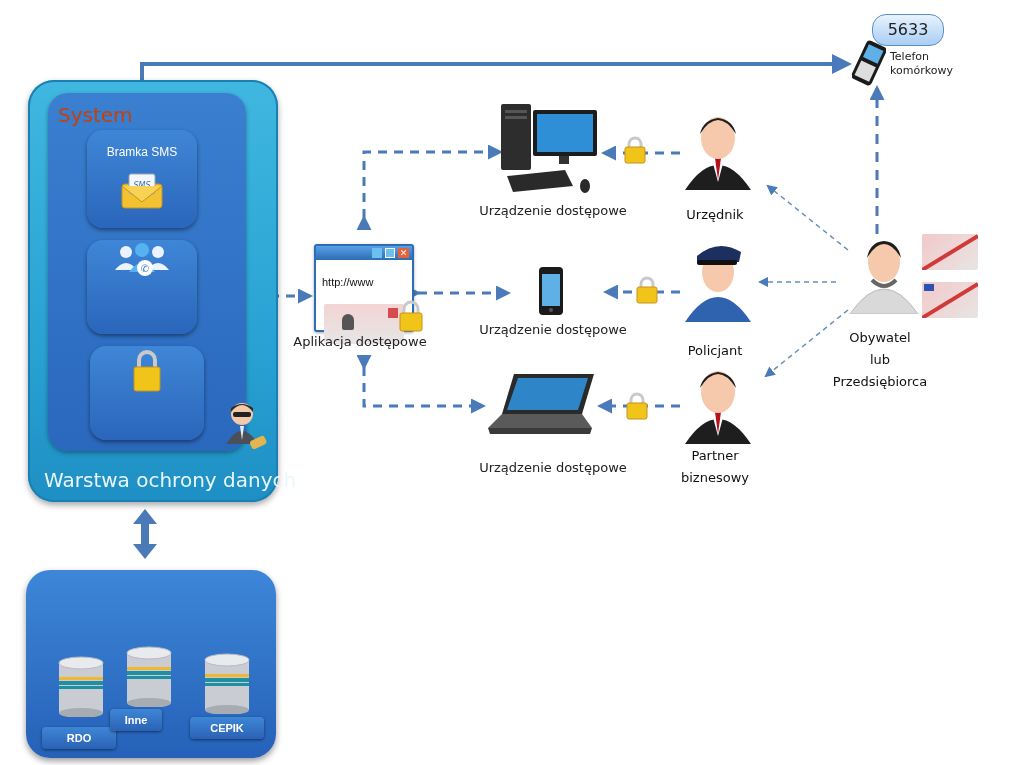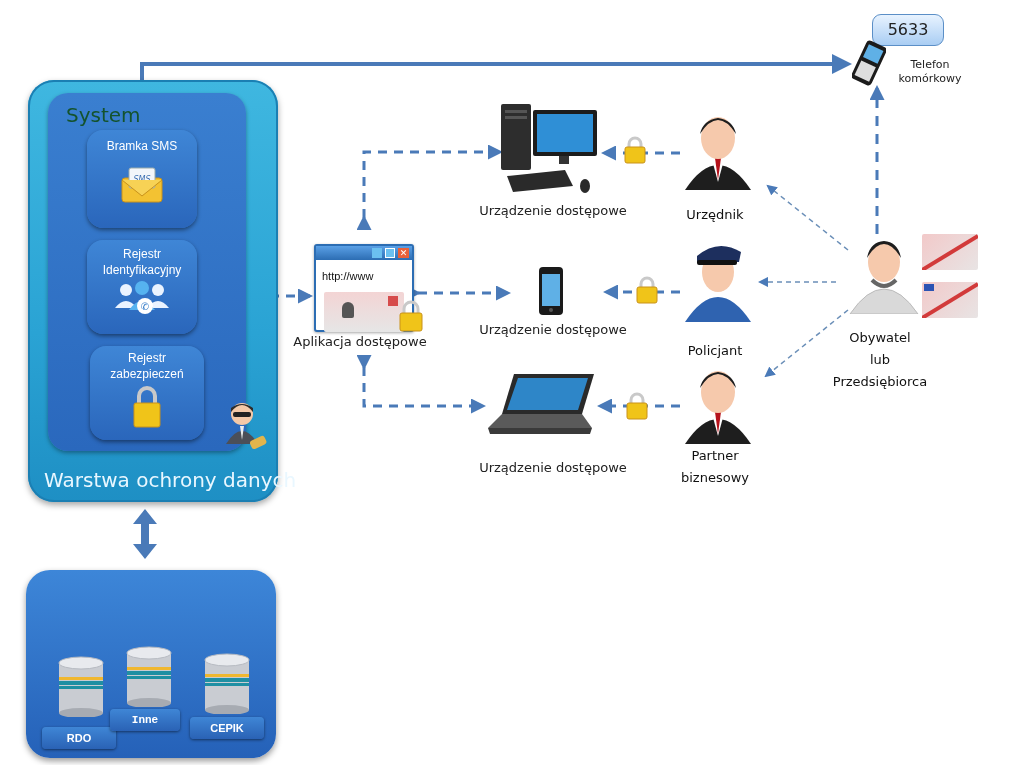--- a/index.html
+++ b/index.html
@@ -6,38 +6,38 @@
   body { width:1015px; height:765px; position:relative; overflow:hidden;
          font-family:"DejaVu Sans", sans-serif; }
   .abs { position:absolute; }
   
   .outer { left:28px; top:80px; width:250px; height:422px; border-radius:26px;
            background:linear-gradient(180deg,#3fb7e0 0%,#2aa3d4 60%,#1e8fc4 100%);
            box-shadow:0 3px 6px rgba(0,0,0,0.35), inset 0 0 0 2px #1b7fb3; }
   .inner { left:48px; top:93px; width:198px; height:358px; border-radius:20px;
            background:linear-gradient(180deg,#3a7fd0 0%,#2a68bd 100%);
            box-shadow:0 2px 4px rgba(0,0,0,0.35); }
-  .sys-title { left:58px; top:103px; font-size:20px; color:#14532d;margin-left:8px; }
+  .sys-title { left:58px; top:103px; font-size:20px; color:#c2410c; }
   .card { border-radius:16px; background:linear-gradient(180deg,#3f86d6 0%,#2a66bb 100%);
           box-shadow:0 2px 4px rgba(0,0,0,0.45); color:#fff; text-align:center;
           font-family:"Liberation Sans", sans-serif; font-size:12px; }
-  .card .lbl { margin-top:8px; line-height:16px; }
+  .card .lbl { margin-top:14px; line-height:16px; }
   .layer-title { left:44px; top:468px; font-size:20px; color:#e9f7ff;
                  font-family:"DejaVu Sans", sans-serif; }
   .srp { left:26px; top:570px; width:250px; height:188px; border-radius:24px;
          background:linear-gradient(180deg,#3d86d8 0%,#2561b8 100%);
          box-shadow:0 3px 6px rgba(0,0,0,0.4); }
   .srp-title { left:26px; top:583px; width:250px; text-align:center; color:#fff;
                font-size:19px; line-height:29px; }
   .db-tab { height:22px; border-radius:4px; background:linear-gradient(180deg,#3f86d6,#2a62b5);
             box-shadow:0 1px 3px rgba(0,0,0,0.5); color:#fff; font-size:11px;
             text-align:center; line-height:22px; font-family:"Liberation Sans", sans-serif; font-weight:bold; }
   .label { font-family:"DejaVu Sans", sans-serif; font-size:13px; color:#222; text-align:center; }
   .actor-label { font-family:"DejaVu Sans", sans-serif; font-size:13px; color:#111; text-align:center; line-height:22px; }
-  .bubble { left:872px; top:14px; width:70px; height:30px; border-radius:9px;
+  .bubble { left:872px; top:14px; width:70px; height:30px; border-radius:14px;
             background:linear-gradient(180deg,#e8f3ff,#a9cdf3); border:1px solid #5b8fc7;
             font-size:16px; color:#222; text-align:center; line-height:30px; }
 </style>
 </head>
 <body>
 
 <svg class="abs" style="left:0;top:0" width="1015" height="765">
   <defs>
     <marker id="ah" viewBox="0 0 10 10" refX="8" refY="5" markerWidth="5" markerHeight="5" orient="auto">
       <path d="M0,0 L10,5 L0,10 z" fill="#4a7ab8"></path>
@@ -82,39 +82,33 @@
   <div class="lbl">Bramka SMS</div>
   <svg width="44" height="38" viewBox="0 0 44 38" style="margin-top:12px">
     <rect x="2" y="12" width="40" height="24" rx="3" fill="#f3c232" stroke="#c9921a"></rect>
     <rect x="9" y="2" width="26" height="20" rx="2" fill="#f3f6fa" stroke="#9aa"></rect>
     <text x="22" y="16" font-size="8" fill="#3d6fb2" text-anchor="middle" font-style="italic" font-family="DejaVu Sans, sans-serif">SMS</text>
     <path d="M2,14 L22,30 L42,14" fill="#f7d255" stroke="#c9921a"></path>
   </svg>
 </div>
 
 <div class="abs card" style="left:87px;top:240px;width:110px;height:94px;">
-  <div class="lbl" style="margin-top:6px">
-    <span>Rejestr Identyfikacyjny</span>
-  </div>
   <svg width="60" height="36" viewBox="0 0 60 36" style="margin-top:2px">
     <circle cx="14" cy="10" r="6" fill="#eaf3ff"></circle>
       <path d="M3,28 Q14,14 25,28 z" fill="#eaf3ff"></path>
     <circle cx="46" cy="10" r="6" fill="#eaf3ff"></circle>
       <path d="M35,28 Q46,14 57,28 z" fill="#eaf3ff"></path>
     <circle cx="30" cy="8" r="7" fill="#56b3f0"></circle>
       <path d="M17,30 Q30,12 43,30 z" fill="#56b3f0"></path>
     <circle cx="33" cy="26" r="8" fill="#fff"></circle>
     <text x="33" y="30" font-size="10" fill="#2e78c8" text-anchor="middle" font-family="DejaVu Sans, sans-serif">✆</text>
   </svg>
 </div>
 
 <div class="abs card" style="left:90px;top:346px;width:114px;height:94px;">
-  <div class="lbl" style="margin-top:4px">
-    <span>Rejestr zabezpieczeń</span>
-  </div>
   <svg width="32" height="44" viewBox="0 0 32 44" style="margin-top:2px">
     <path d="M8,20 V12 A8,8 0 0 1 24,12 V20" fill="none" stroke="#c9c9c9" stroke-width="4"></path>
     <rect x="3" y="19" width="26" height="24" rx="2" fill="#f0c419" stroke="#c9921a"></rect>
   </svg>
 </div>
 
 <div class="abs" style="left:222px;top:400px;">
   <svg width="46" height="56" viewBox="0 0 46 56">
     <circle cx="20" cy="14" r="11" fill="#f4c9a8"></circle>
     <path d="M9,12 Q20,-2 31,12 L31,8 Q20,0 9,8 z" fill="#2c2c2c"></path>
@@ -150,30 +144,30 @@
 <svg class="abs" style="left:202px;top:652px" width="50" height="62" viewBox="0 0 50 62">
   <rect x="3" y="8" width="44" height="50" fill="#c9ccd2"></rect>
   <ellipse cx="25" cy="58" rx="22" ry="5" fill="#a7abb2"></ellipse>
   <rect x="3" y="22" width="44" height="3" fill="#f0b72f"></rect>
     <rect x="3" y="26" width="44" height="4" fill="#1f8fa3"></rect>
     <rect x="3" y="31" width="44" height="3" fill="#1f8fa3"></rect>
   <ellipse cx="25" cy="8" rx="22" ry="6" fill="#e8eaee" stroke="#b7bbc2"></ellipse>
 </svg>
 
 <div class="abs db-tab" style="left:42px;top:727px;width:74px;">RDO</div>
-<div class="abs db-tab" style="left:110px;top:709px;width:70px;font-family:Liberation Mono, monospace;">Inne</div>
+<div class="abs db-tab" style="left:110px;top:709px;width:52px;">Inne</div>
 <div class="abs db-tab" style="left:190px;top:717px;width:74px;">CEPIK</div>
 
 <div class="abs" style="left:314px;top:244px;width:96px;height:84px;border:2px solid #2c6db3;border-radius:3px;background:#fff;box-shadow:0 1px 3px rgba(0,0,0,0.35);">
   <div style="height:14px;background:linear-gradient(180deg,#5aa0e6,#2c6db3);position:relative;">
     <span style="position:absolute;right:30px;top:2px;width:10px;height:10px;background:#6bc0f0;"></span>
     <span style="position:absolute;right:17px;top:2px;width:10px;height:10px;background:#6bc0f0;border:1px solid #fff;box-sizing:border-box;"></span>
     <span style="position:absolute;right:3px;top:2px;width:11px;height:10px;background:#e8613a;color:#fff;font-size:9px;line-height:10px;text-align:center;">✕</span>
   </div>
-  <div style="font-family:'Liberation Sans',sans-serif;font-size:11px;color:#111;padding:10px 6px;">http://www</div>
+  <div style="font-family:'Liberation Sans',sans-serif;font-size:11px;color:#111;padding:16px 6px;">http://www</div>
   <div style="margin:0 8px;height:40px;background:linear-gradient(180deg,#f3d4d4,#e6e6e6);border-radius:2px;position:relative;">
     <span style="position:absolute;left:18px;top:10px;width:12px;height:16px;background:#555;border-radius:6px 6px 2px 2px;"></span>
     <span style="position:absolute;right:6px;top:4px;width:10px;height:10px;background:#d64b4b;"></span>
   </div>
 </div>
 <svg class="abs" style="left:398px;top:300px" width="26" height="32" viewBox="0 0 26 32">
   <path d="M6,14 V9 A7,7 0 0 1 20,9 V14" fill="none" stroke="#c9c9c9" stroke-width="3"></path>
   <rect x="2" y="13" width="22" height="18" rx="2" fill="#f0c419" stroke="#c9921a"></rect>
 </svg>
 <div class="abs label" style="left:290px;top:334px;width:140px;">Aplikacja dostępowe</div>
@@ -271,16 +265,16 @@
 </div>
 
 <div class="abs bubble">5633</div>
 <svg class="abs" style="left:852px;top:40px" width="34" height="46" viewBox="0 0 34 46">
   <g transform="rotate(25 17 23)">
     <rect x="6" y="2" width="22" height="42" rx="4" fill="#1b1b1b"></rect>
     <rect x="9" y="6" width="16" height="14" fill="#5fb0e6"></rect>
     <rect x="9" y="24" width="16" height="16" fill="#ddd"></rect>
   </g>
 </svg>
-<div class="abs" style="left:890px;top:50px;width:80px;font-size:11px;line-height:14px;color:#222;text-align:center;margin-top:8px;">
+<div class="abs" style="left:890px;top:50px;width:80px;font-size:11px;line-height:14px;color:#222;text-align:left;">
   <div>Telefon</div>
   <div>komórkowy</div>
 </div>
 
 </body></html>

